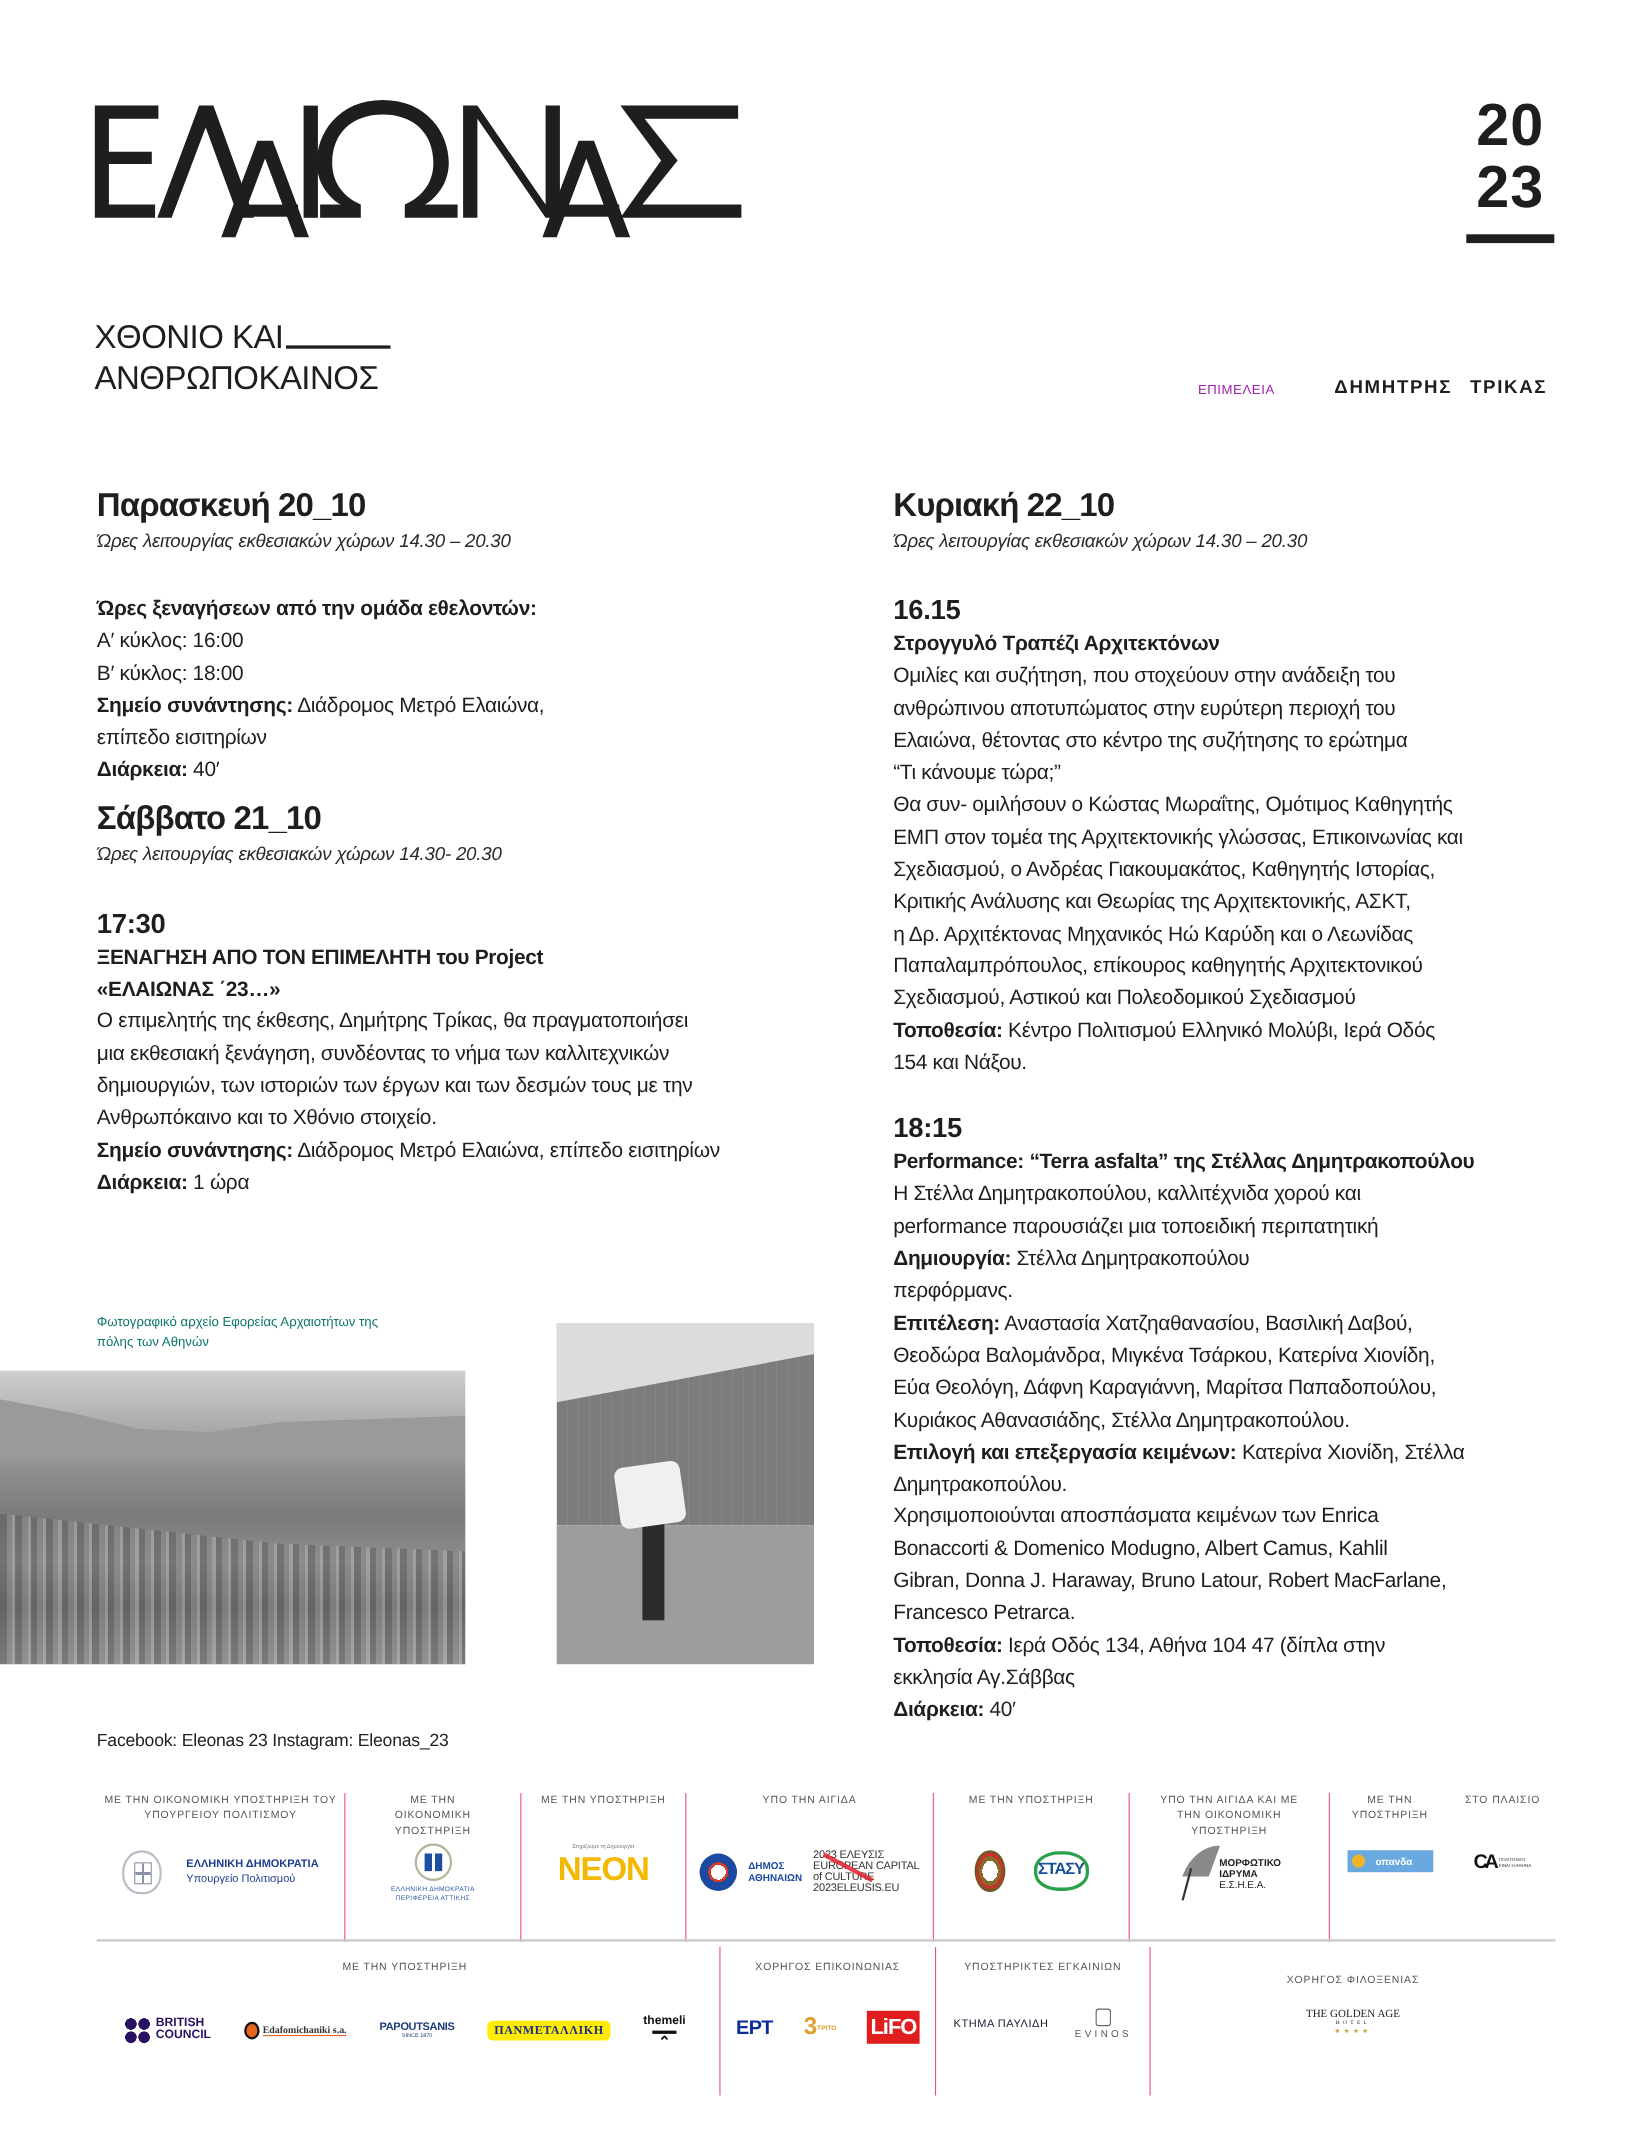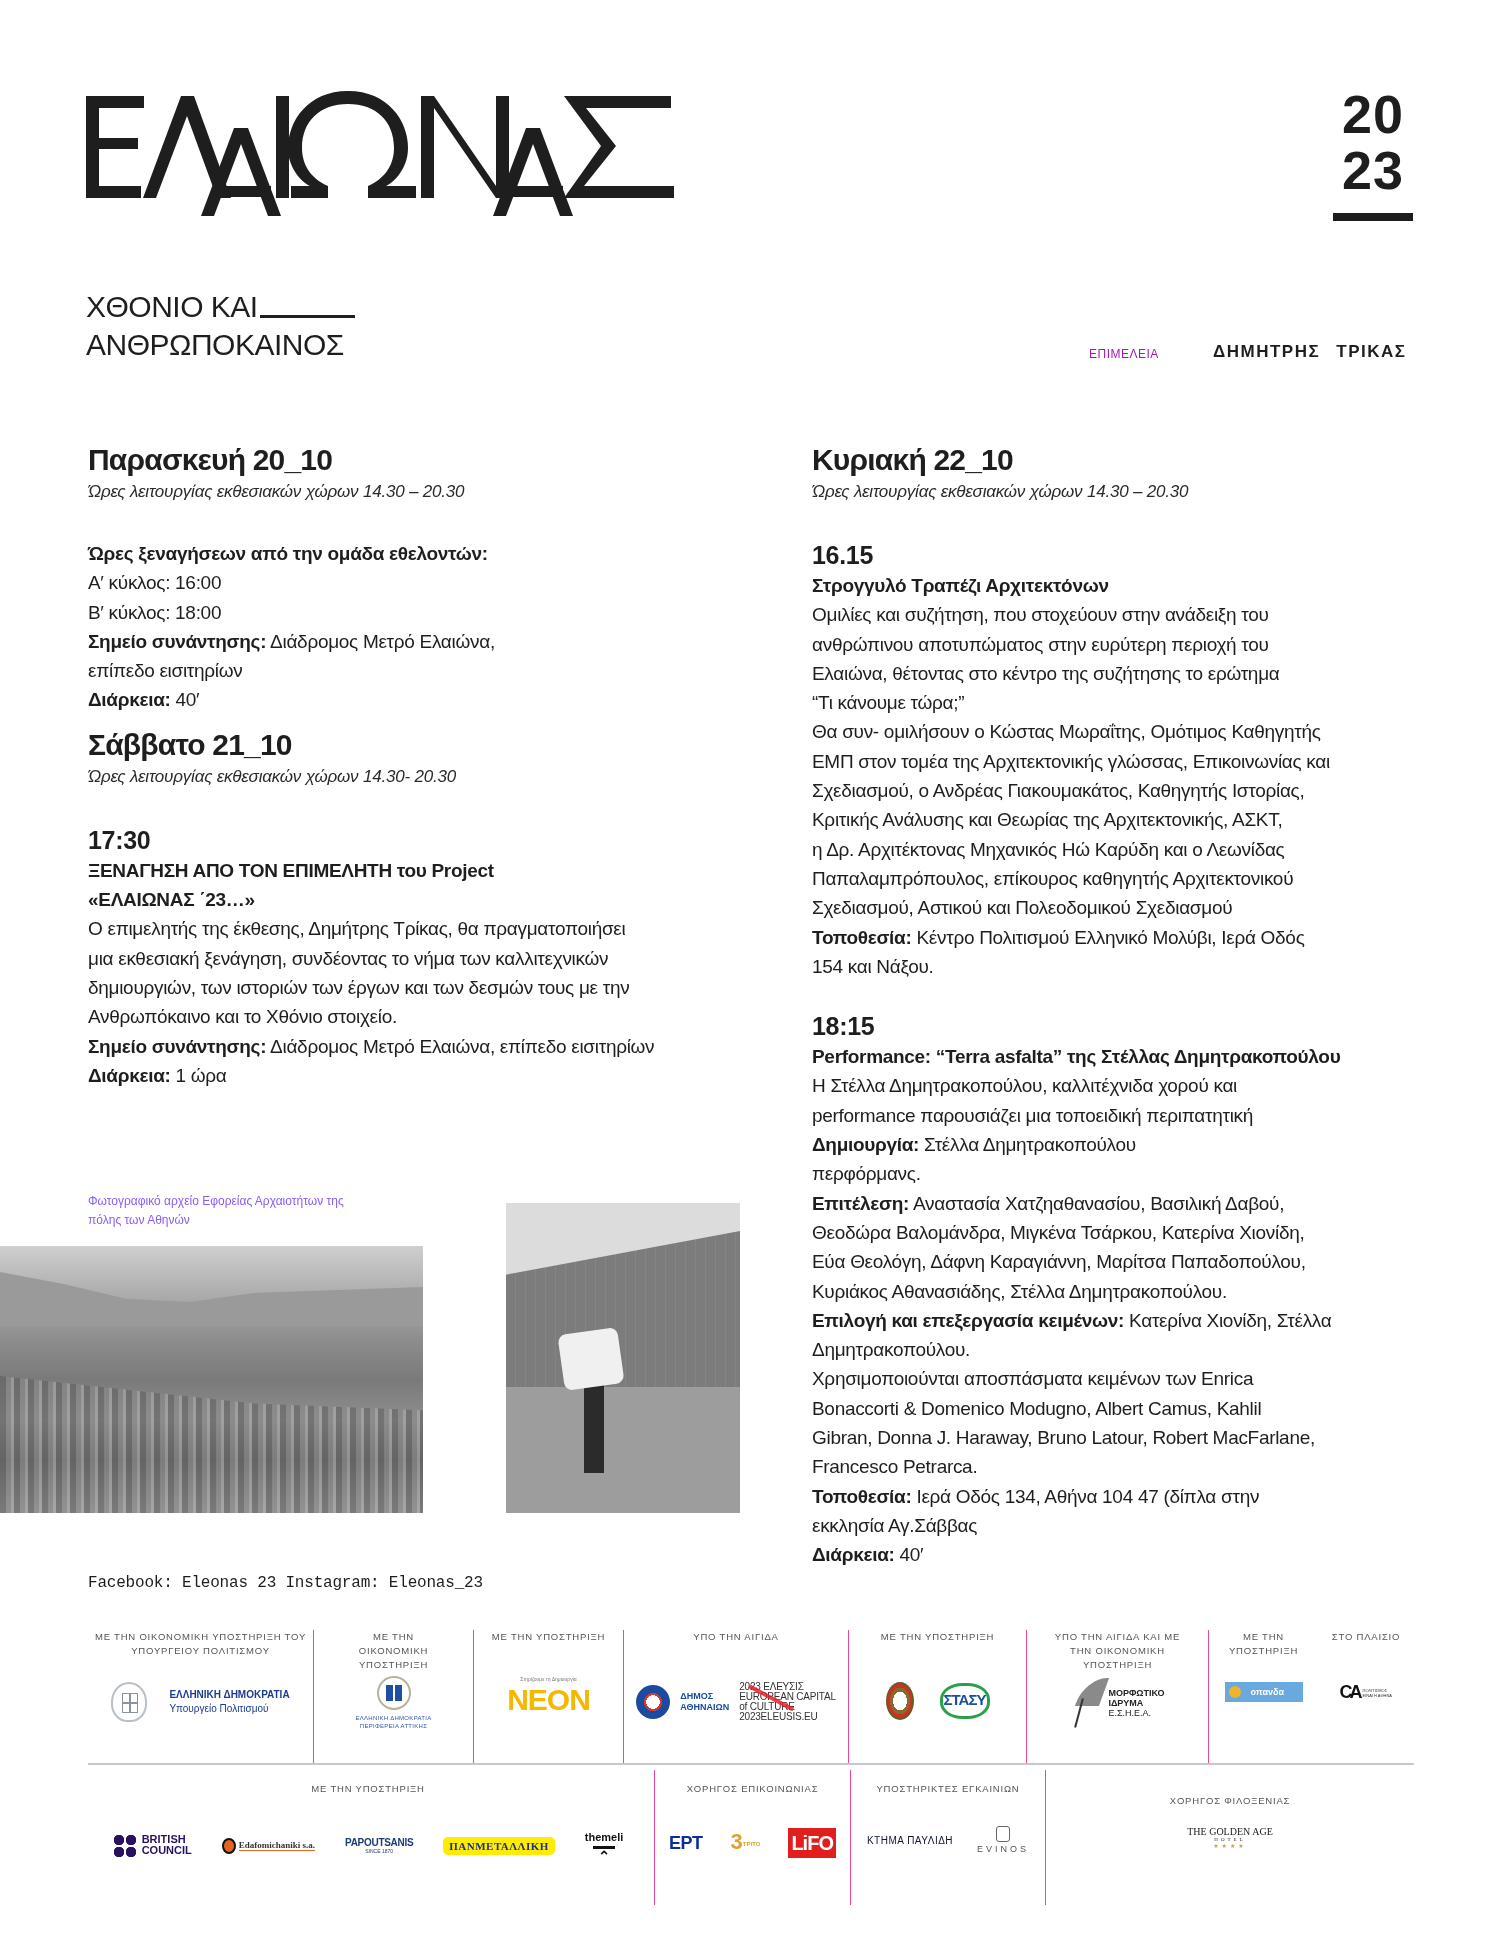--- a/index.html
+++ b/index.html
@@ -24,32 +24,32 @@
   .day-title { font-size: 30px; font-weight: 700; line-height: 40px; letter-spacing: -0.8px; }
   .hours { font-style: italic; font-size: 17px; line-height: 24px; color: #2a2a2a; letter-spacing: -0.2px; }
   .time { font-size: 25px; font-weight: 700; line-height: 32px; }
   .b { font-weight: 700; }
   .line { display: block; }
   .gap-s { height: 10px; }
   .gap-m { height: 29px; }
   .gap-l { height: 35px; }
 
   
-  .photo-caption { left: 88px; top: 1192px; width: 320px; font-size: 12px; line-height: 19px; color: #8b5cf6; }
+  .photo-caption { left: 88px; top: 1192px; width: 320px; font-size: 12px; line-height: 19px; color: #0f766e; }
   .photo-left { left: 0; top: 1246px; width: 423px; height: 267px; background: linear-gradient(180deg, #cfcfcf 0%, #a9a9a9 20%, #8d8d8d 35%, #7a7a7a 50%, #8e8e8e 65%, #6b6b6b 80%, #9c9c9c 100%); overflow: hidden; }
   .photo-left .mtn { position: absolute; left: 0; top: 20px; width: 423px; height: 60px; background: #9a9a9a; clip-path: polygon(0 10%, 15% 30%, 30% 55%, 45% 60%, 60% 45%, 80% 40%, 100% 35%, 100% 100%, 0 100%); }
   .photo-left .town { position: absolute; left: 0; top: 130px; width: 423px; height: 137px; background: repeating-linear-gradient(90deg, #5e5e5e 0 6px, #8a8a8a 6px 11px, #b0b0b0 11px 14px); opacity: 0.55; clip-path: polygon(0 0, 60% 20%, 100% 25%, 100% 100%, 0 100%); }
   .photo-right { left: 506px; top: 1203px; width: 234px; height: 310px; background: #cfcfcf; overflow: hidden; }
   .photo-right .sky { position: absolute; left: 0; top: 0; width: 234px; height: 120px; background: #dcdcdc; }
   .photo-right .wall { position: absolute; left: 0; top: 28px; width: 234px; height: 156px; background: repeating-linear-gradient(90deg, #7c7c7c 0 9px, #858585 9px 10px); clip-path: polygon(0 28%, 100% 0, 100% 100%, 0 100%); }
   .photo-right .ground { position: absolute; left: 0; top: 184px; width: 234px; height: 126px; background: #9d9d9d; }
   .photo-right .person { position: absolute; left: 70px; top: 150px; width: 20px; height: 120px; background: #2b2b2b; left: 78px; }
   .photo-right .paper { position: absolute; left: 55px; top: 128px; width: 60px; height: 56px; background: #f0f0f0; transform: rotate(-8deg); border-radius: 8px; }
 
-  .social { left: 88px; top: 1574px; font-size: 16px; letter-spacing: -0.2px; font-family: Liberation Mono, monospace; }
+  .social { left: 88px; top: 1574px; font-size: 16px; letter-spacing: -0.2px; }
 
   
   .sp-row1 { left: 88px; top: 1630px; width: 1326px; height: 135px; }
   .sp-row1-line { left: 88px; top: 1763px; width: 1326px; height: 2px; background: #c8c8c8; }
   .sp-cell { position: absolute; top: 0; height: 135px; }
   .sp-cell.div { border-left: 1px solid #ec4899; }
   .sp-title { font-size: 9.5px; line-height: 14px; letter-spacing: 0.8px; color: #555; text-align: center; text-transform: uppercase; }
   .sp-logos { position: absolute; left: 0; right: 0; top: 52px; display: flex; justify-content: center; align-items: center; gap: 22px; }
 
   .sp-row2 { left: 88px; top: 1770px; width: 1326px; height: 130px; }

